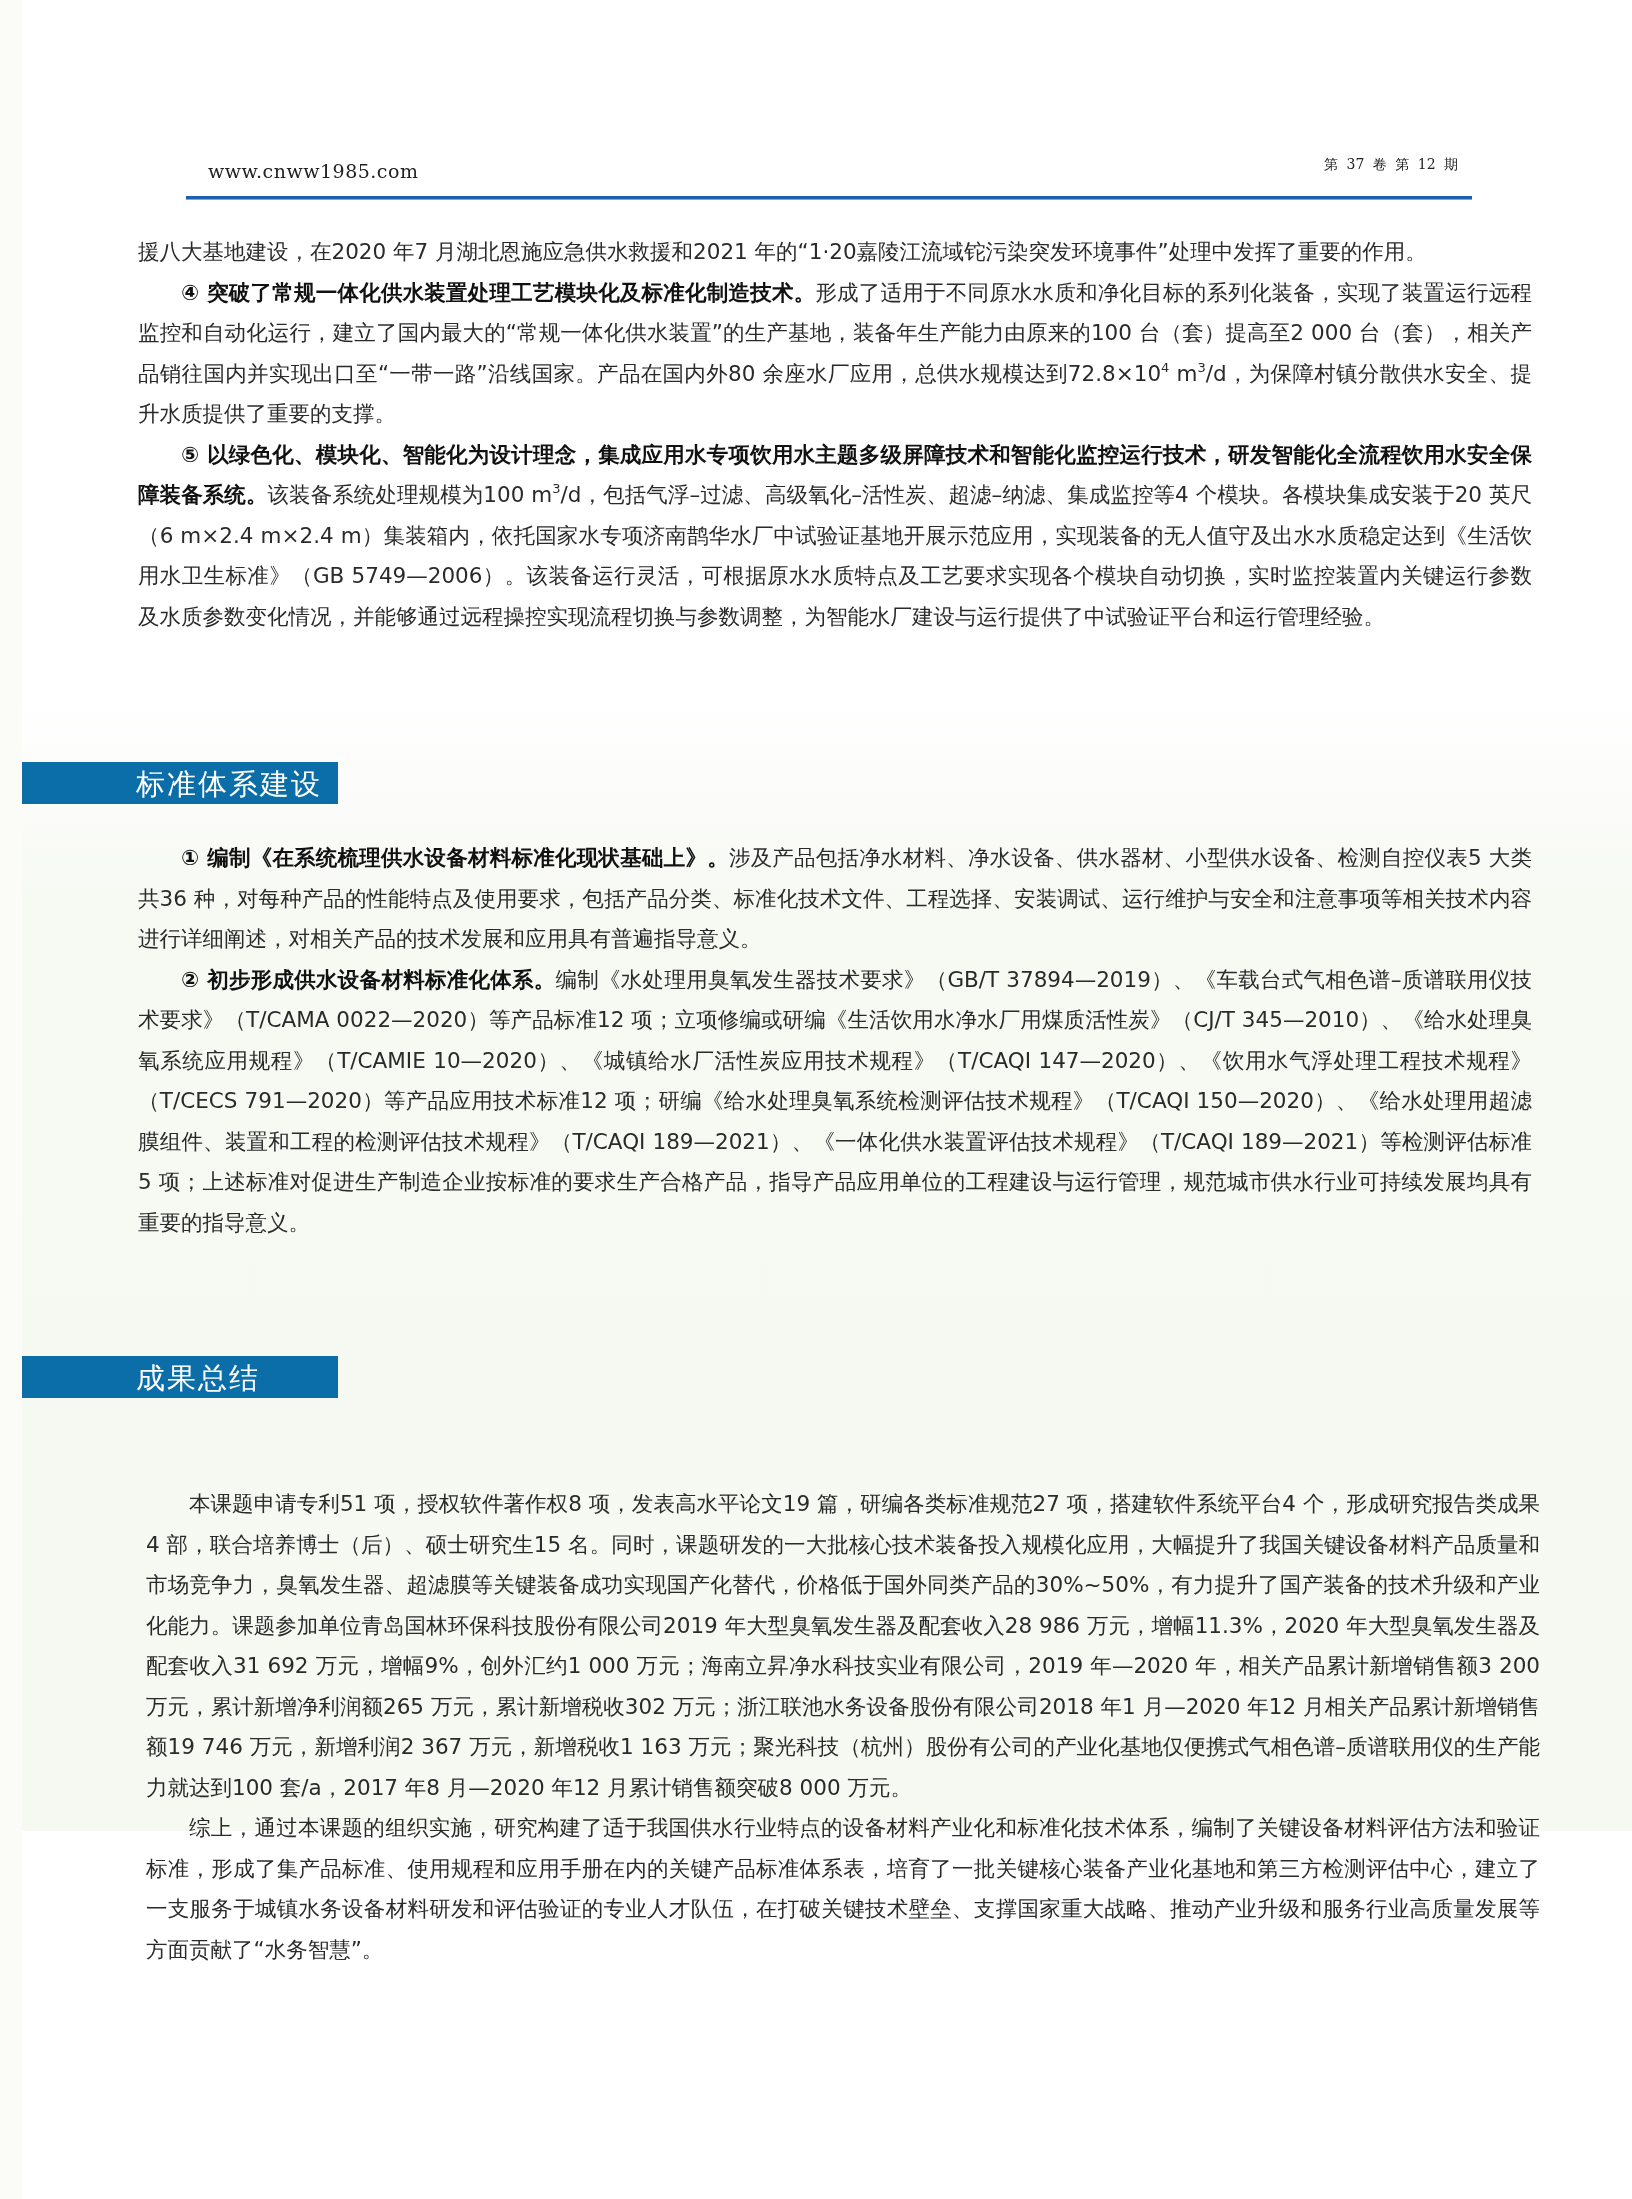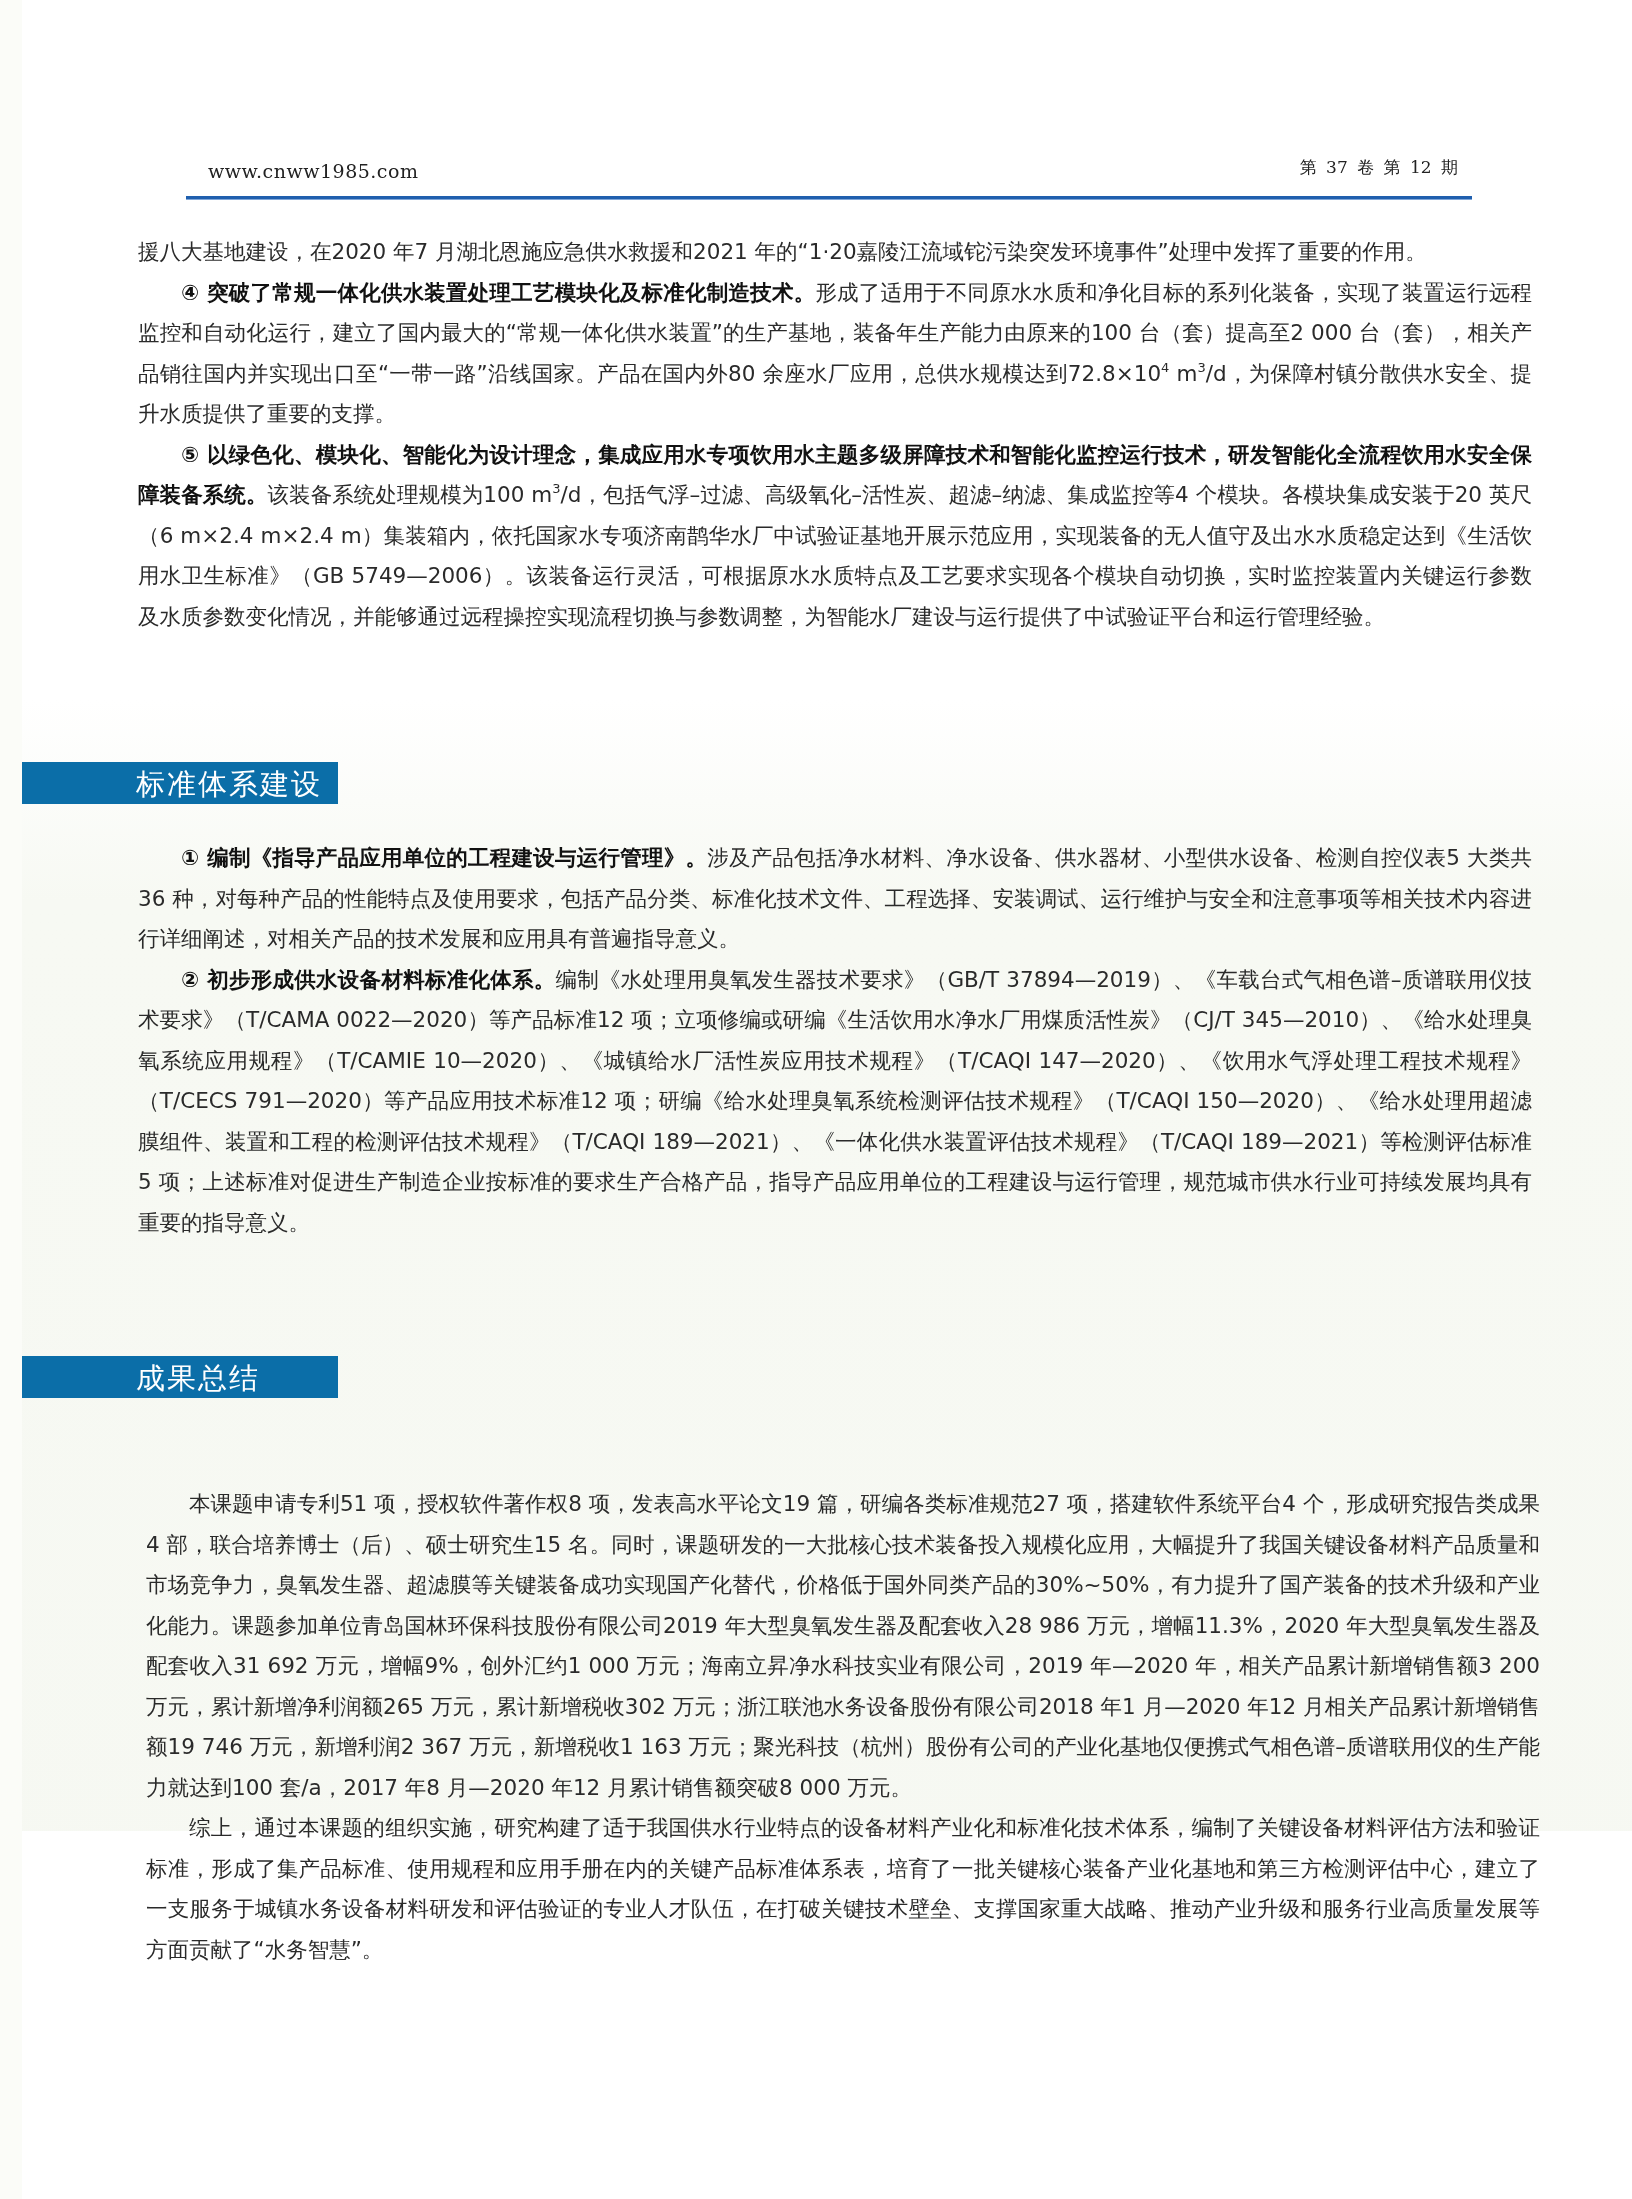--- a/index.html
+++ b/index.html
@@ -26,21 +26,21 @@
     font-size: 19px; color: #222; letter-spacing: 0.5px;
   }
   .rh-title {
     position: absolute; left: 0; right: 0; top: 0; text-align: center;
     font-family: "DejaVu Serif", "Liberation Serif", serif;
     font-size: 22px; color: #c4222b; letter-spacing: 1px;
   }
   .rh-issue {
     position: absolute; right: 14px; top: 0;
     font-family: "DejaVu Serif", "Liberation Serif", serif;
-    font-size: 17px; color: #222; word-spacing: 4px; margin-left: 43px;
+    font-size: 14px; color: #222; word-spacing: 4px; margin-left: 43px;
   }
   .rh-rule {
     position: absolute; left: 164px; top: 196px; width: 1286px; height: 3px;
     background: #1f5fae; border-bottom: 1px solid #7fa6d8;
   }
   .body-text {
     position: absolute; left: 116px; width: 1394px;
     font-size: 21.5px; line-height: 40.5px; color: #2a2a2a;
     text-align: justify; text-justify: inter-character;
   }
@@ -78,21 +78,21 @@
   <div class="body-text" style="top:232px;">
     <p>援八大基地建设，在2020 年7 月湖北恩施应急供水救援和2021 年的“1·20嘉陵江流域铊污染突发环境事件”处理中发挥了重要的作用。</p>
     <p class="indent"><span class="lead">④ 突破了常规一体化供水装置处理工艺模块化及标准化制造技术。</span><span>形成了适用于不同原水水质和净化目标的系列化装备，实现了装置运行远程监控和自动化运行，建立了国内最大的“常规一体化供水装置”的生产基地，装备年生产能力由原来的100 台（套）提高至2 000 台（套），相关产品销往国内并实现出口至“一带一路”沿线国家。产品在国内外80 余座水厂应用，总供水规模达到72.8×10</span><sup>4</sup><span> m</span><sup>3</sup><span>/d，为保障村镇分散供水安全、提升水质提供了重要的支撑。</span></p>
     <p class="indent"><span class="lead">⑤ 以绿色化、模块化、智能化为设计理念，集成应用水专项饮用水主题多级屏障技术和智能化监控运行技术，研发智能化全流程饮用水安全保障装备系统。</span><span>该装备系统处理规模为100 m</span><sup>3</sup><span>/d，包括气浮–过滤、高级氧化–活性炭、超滤–纳滤、集成监控等4 个模块。各模块集成安装于20 英尺（6 m×2.4 m×2.4 m）集装箱内，依托国家水专项济南鹊华水厂中试验证基地开展示范应用，实现装备的无人值守及出水水质稳定达到《生活饮用水卫生标准》（GB 5749—2006）。该装备运行灵活，可根据原水水质特点及工艺要求实现各个模块自动切换，实时监控装置内关键运行参数及水质参数变化情况，并能够通过远程操控实现流程切换与参数调整，为智能水厂建设与运行提供了中试验证平台和运行管理经验。</span></p>
   </div>
 
   <div class="section-bar" style="top:762px;">
     <span>标准体系建设</span>
   </div>
   <div class="body-text" style="top:838px;">
-    <p class="indent"><span class="lead">① 编制《指导产品应用单位的工程建设与运行管理》。</span><span>涉及产品包括净水材料、净水设备、供水器材、小型供水设备、检测自控仪表5 大类共36 种，对每种产品的性能特点及使用要求，包括产品分类、标准化技术文件、工程选择、安装调试、运行维护与安全和注意事项等相关技术内容进行详细阐述，对相关产品的技术发展和应用具有普遍指导意义。</span></p>
+    <p class="indent"><span class="lead">① 编制《在系统梳理供水设备材料标准化现状基础上》。</span><span>涉及产品包括净水材料、净水设备、供水器材、小型供水设备、检测自控仪表5 大类共36 种，对每种产品的性能特点及使用要求，包括产品分类、标准化技术文件、工程选择、安装调试、运行维护与安全和注意事项等相关技术内容进行详细阐述，对相关产品的技术发展和应用具有普遍指导意义。</span></p>
     <p class="indent"><span class="lead">② 初步形成供水设备材料标准化体系。</span><span>编制《水处理用臭氧发生器技术要求》（GB/T 37894—2019）、《车载台式气相色谱–质谱联用仪技术要求》（T/CAMA 0022—2020）等产品标准12 项；立项修编或研编《生活饮用水净水厂用煤质活性炭》（CJ/T 345—2010）、《给水处理臭氧系统应用规程》（T/CAMIE 10—2020）、《城镇给水厂活性炭应用技术规程》（T/CAQI 147—2020）、《饮用水气浮处理工程技术规程》（T/CECS 791—2020）等产品应用技术标准12 项；研编《给水处理臭氧系统检测评估技术规程》（T/CAQI 150—2020）、《给水处理用超滤膜组件、装置和工程的检测评估技术规程》（T/CAQI 189—2021）、《一体化供水装置评估技术规程》（T/CAQI 189—2021）等检测评估标准5 项；上述标准对促进生产制造企业按标准的要求生产合格产品，指导产品应用单位的工程建设与运行管理，规范城市供水行业可持续发展均具有重要的指导意义。</span></p>
   </div>
 
   <div class="section-bar" style="top:1356px;">
     <span>成果总结</span>
   </div>
   <div class="body-text" style="top:1484px;margin-left:8px;">
     <p class="indent">本课题申请专利51 项，授权软件著作权8 项，发表高水平论文19 篇，研编各类标准规范27 项，搭建软件系统平台4 个，形成研究报告类成果4 部，联合培养博士（后）、硕士研究生15 名。同时，课题研发的一大批核心技术装备投入规模化应用，大幅提升了我国关键设备材料产品质量和市场竞争力，臭氧发生器、超滤膜等关键装备成功实现国产化替代，价格低于国外同类产品的30%~50%，有力提升了国产装备的技术升级和产业化能力。课题参加单位青岛国林环保科技股份有限公司2019 年大型臭氧发生器及配套收入28 986 万元，增幅11.3%，2020 年大型臭氧发生器及配套收入31 692 万元，增幅9%，创外汇约1 000 万元；海南立昇净水科技实业有限公司，2019 年—2020 年，相关产品累计新增销售额3 200 万元，累计新增净利润额265 万元，累计新增税收302 万元；浙江联池水务设备股份有限公司2018 年1 月—2020 年12 月相关产品累计新增销售额19 746 万元，新增利润2 367 万元，新增税收1 163 万元；聚光科技（杭州）股份有公司的产业化基地仅便携式气相色谱–质谱联用仪的生产能力就达到100 套/a，2017 年8 月—2020 年12 月累计销售额突破8 000 万元。</p>
     <p class="indent">综上，通过本课题的组织实施，研究构建了适于我国供水行业特点的设备材料产业化和标准化技术体系，编制了关键设备材料评估方法和验证标准，形成了集产品标准、使用规程和应用手册在内的关键产品标准体系表，培育了一批关键核心装备产业化基地和第三方检测评估中心，建立了一支服务于城镇水务设备材料研发和评估验证的专业人才队伍，在打破关键技术壁垒、支撑国家重大战略、推动产业升级和服务行业高质量发展等方面贡献了“水务智慧”。</p>
   </div>

